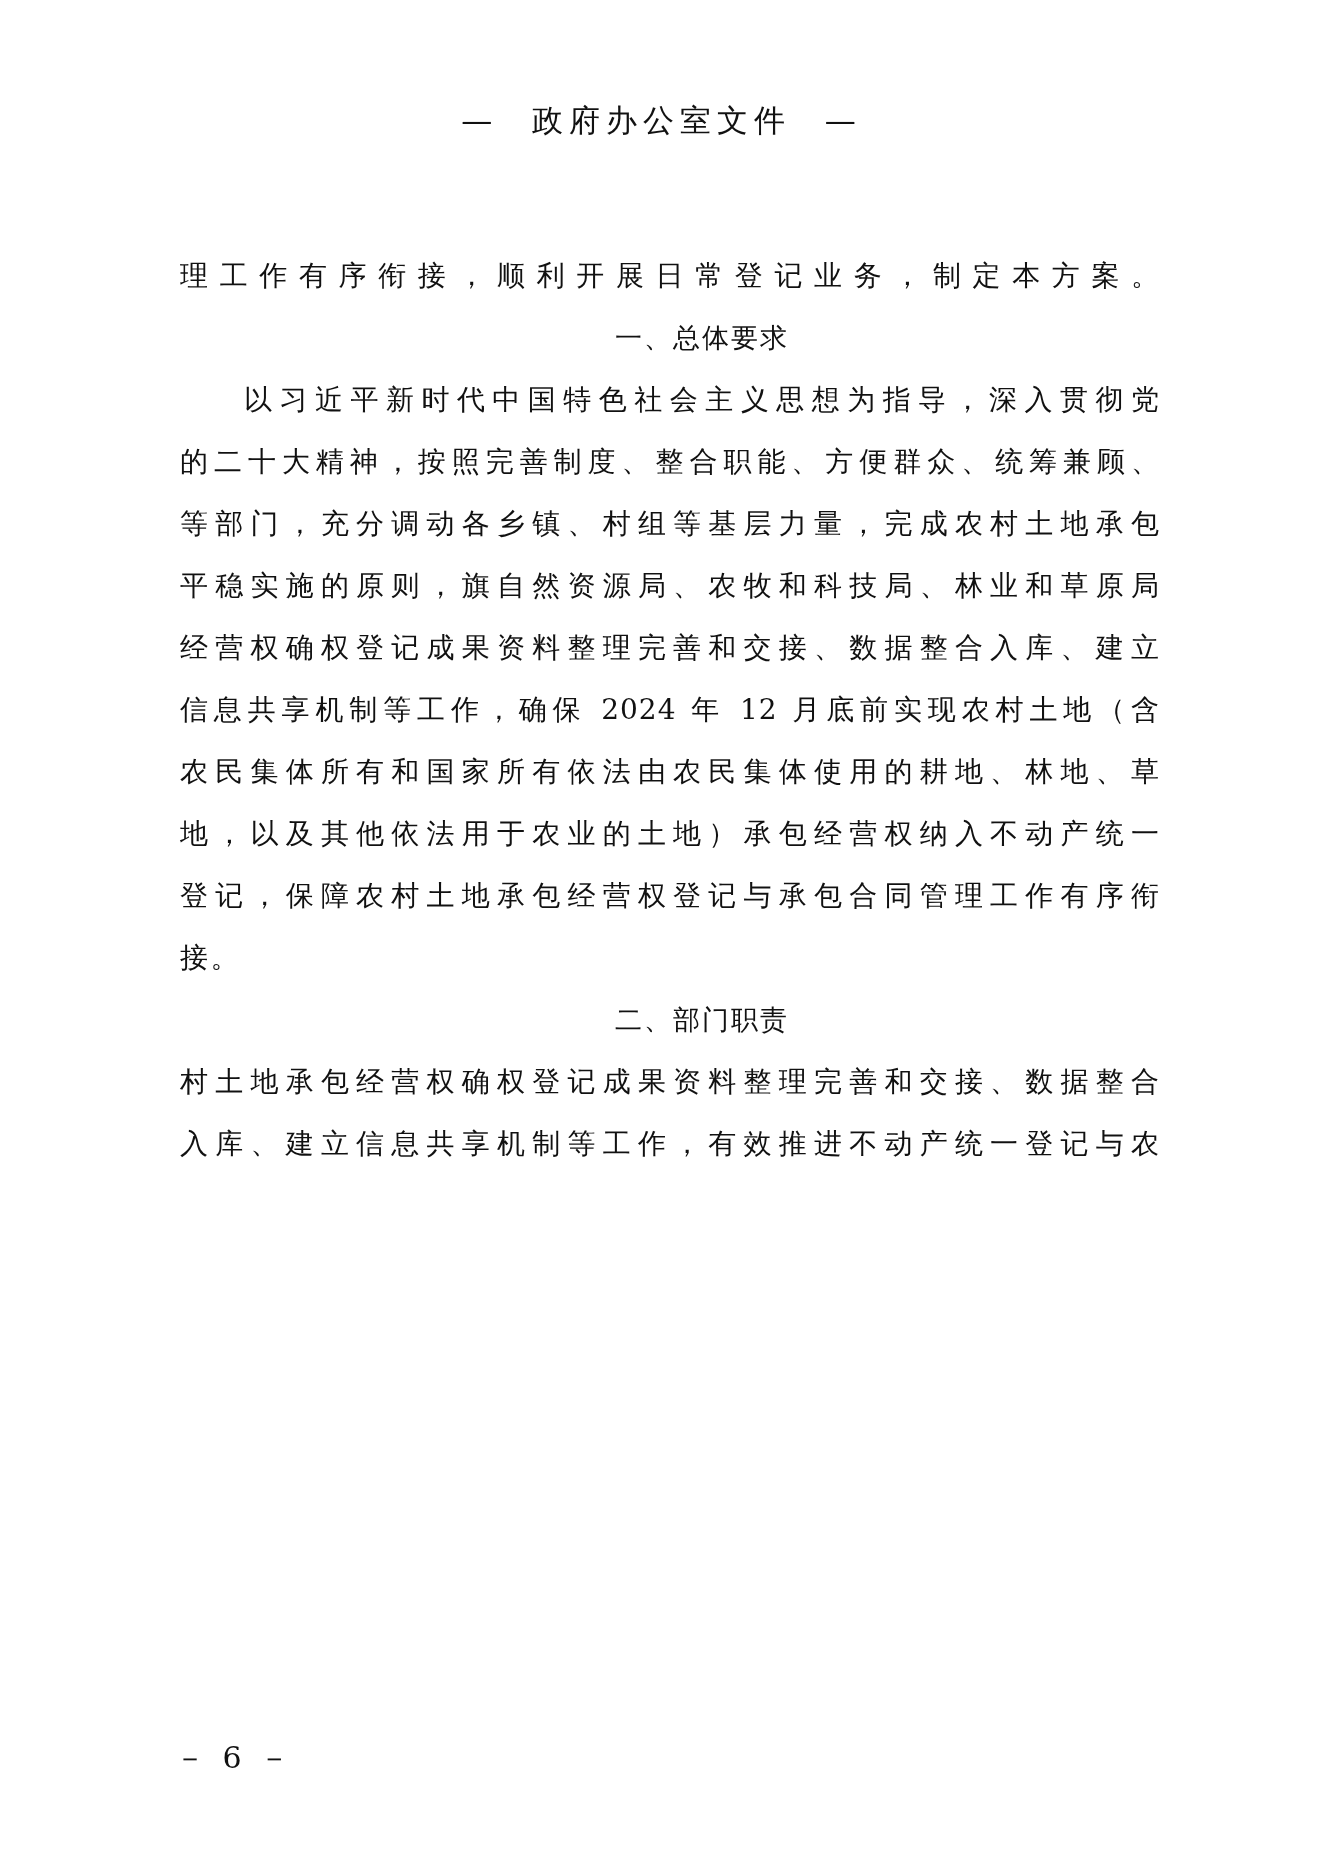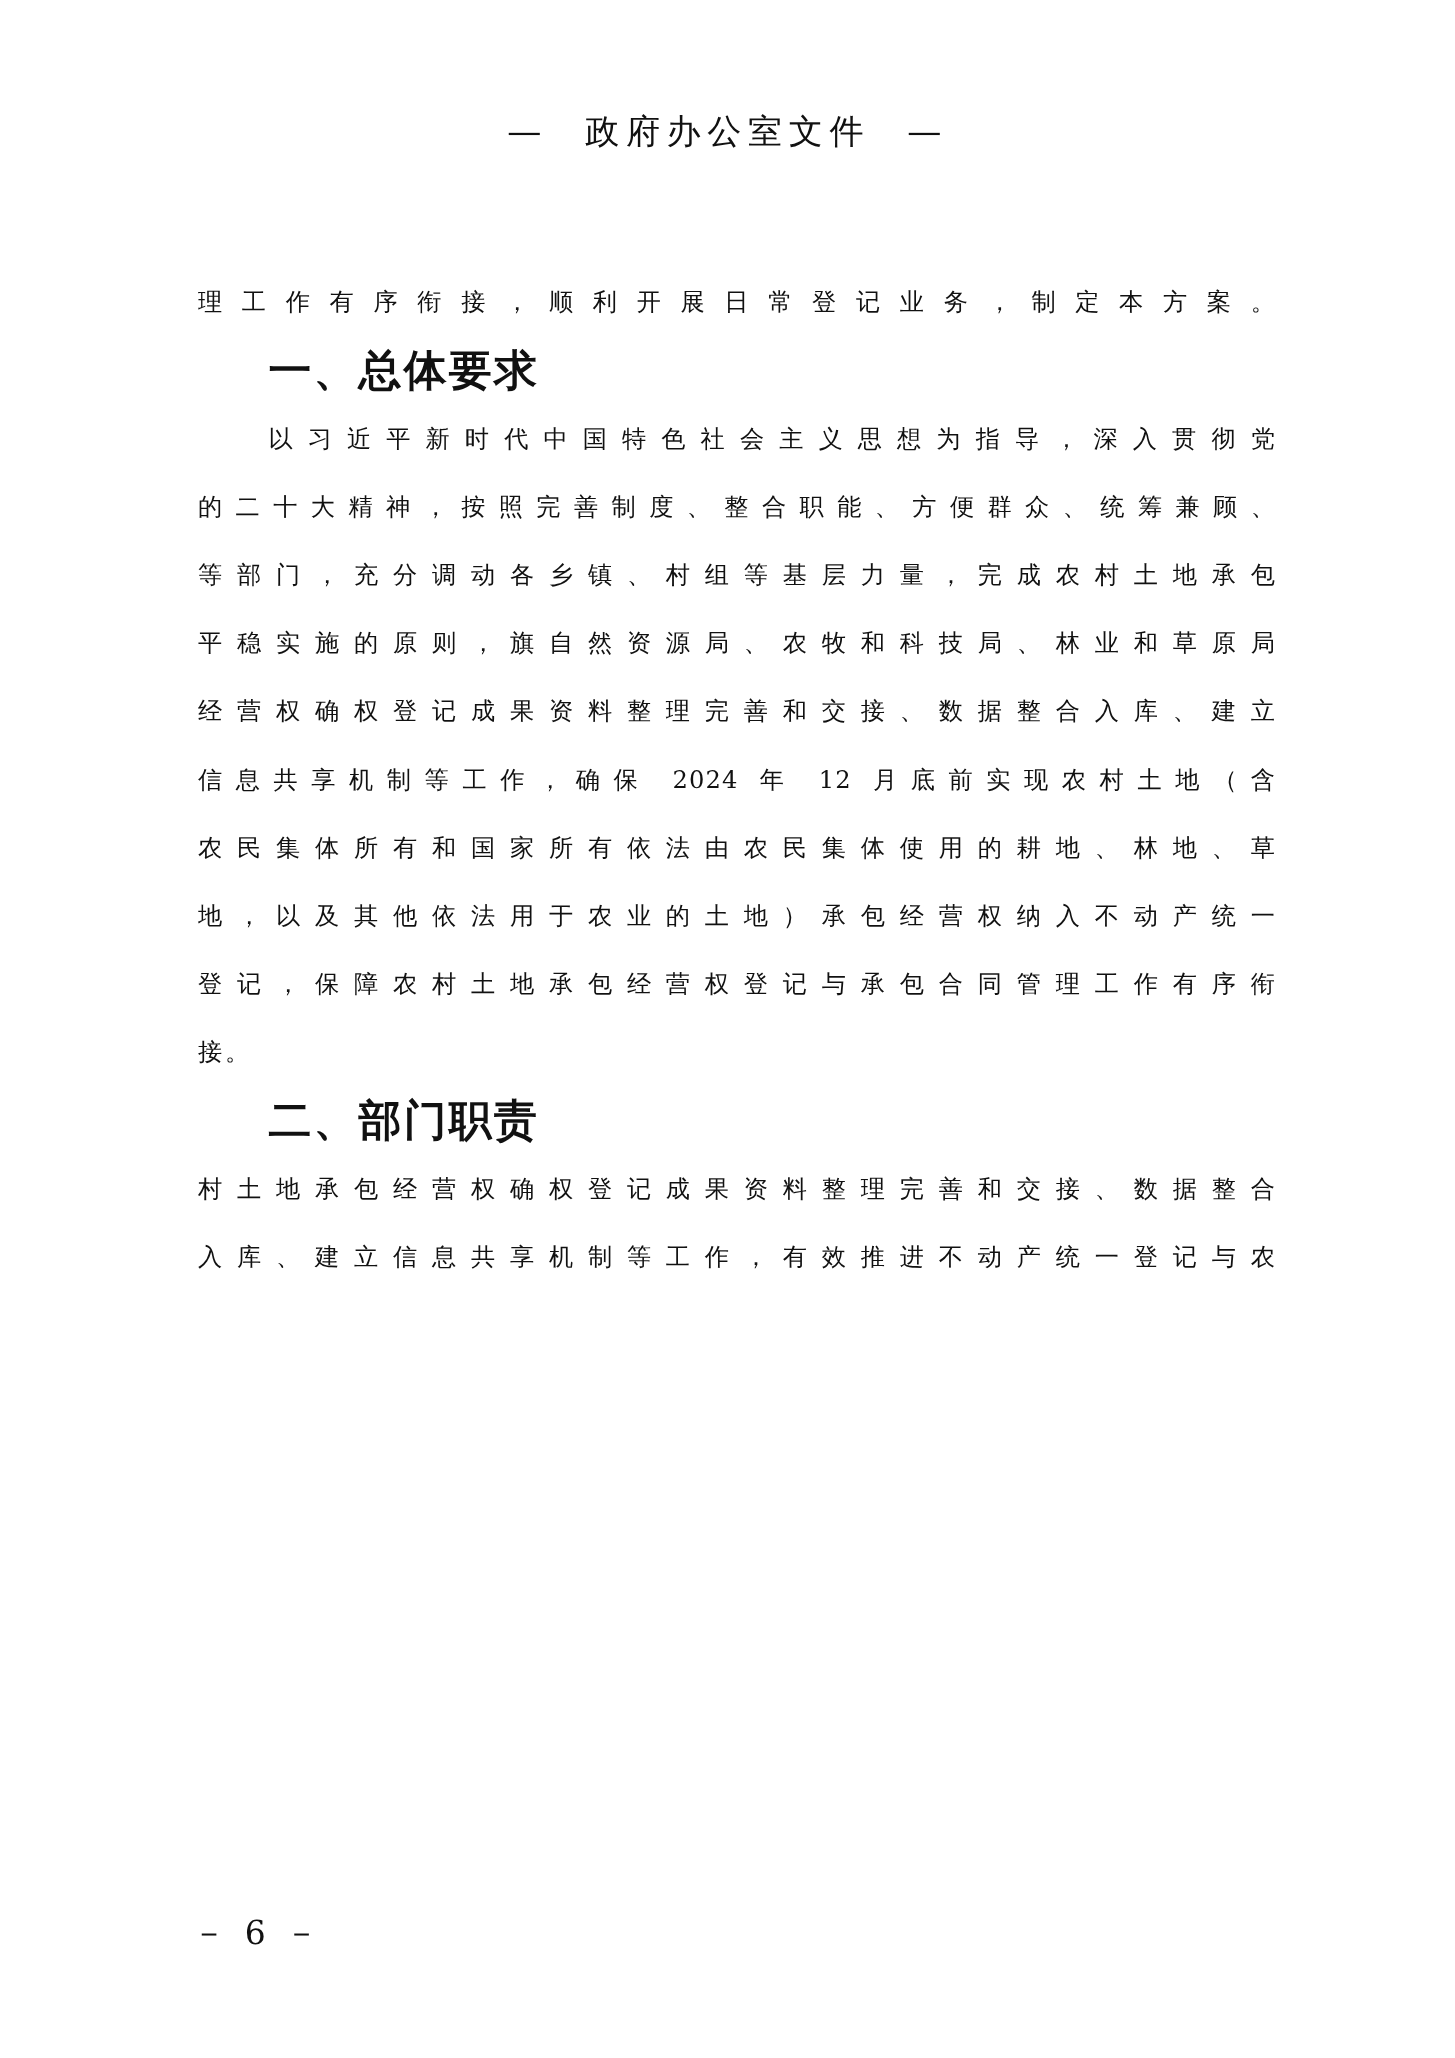--- a/index.html
+++ b/index.html
@@ -22,38 +22,39 @@
       line-height: 40px;
     }
     .header .dash { display: inline-block; margin: 0 18px; }
     .body {
       position: absolute;
       left: 180px;
       top: 245px;
       width: 980px;
     }
     .line {
-      font-size: 22px;
+      font-size: 28px;
       line-height: 62px;
       height: 62px;
       white-space: nowrap;
       text-align: justify;
       text-align-last: justify;
       letter-spacing: 1px;
     }
     .line.last { text-align-last: left; letter-spacing: 2.5px; }
     .line.indent { padding-left: 64px; }
     .heading {
       font-family: "DejaVu Sans", "Liberation Sans", sans-serif;
-      font-weight: bold;
-      font-size: 39px;
+      font-weight: normal;
+      font-size: 27px;
       line-height: 62px;
       height: 62px;
       padding-left: 64px;
       letter-spacing: 2px;
+      text-align: center;
     }
     .footer {
       position: absolute;
       top: 1738px;
       left: 175px;
       font-size: 30px;
       line-height: 40px;
       letter-spacing: 4px;
     }
   </style>

